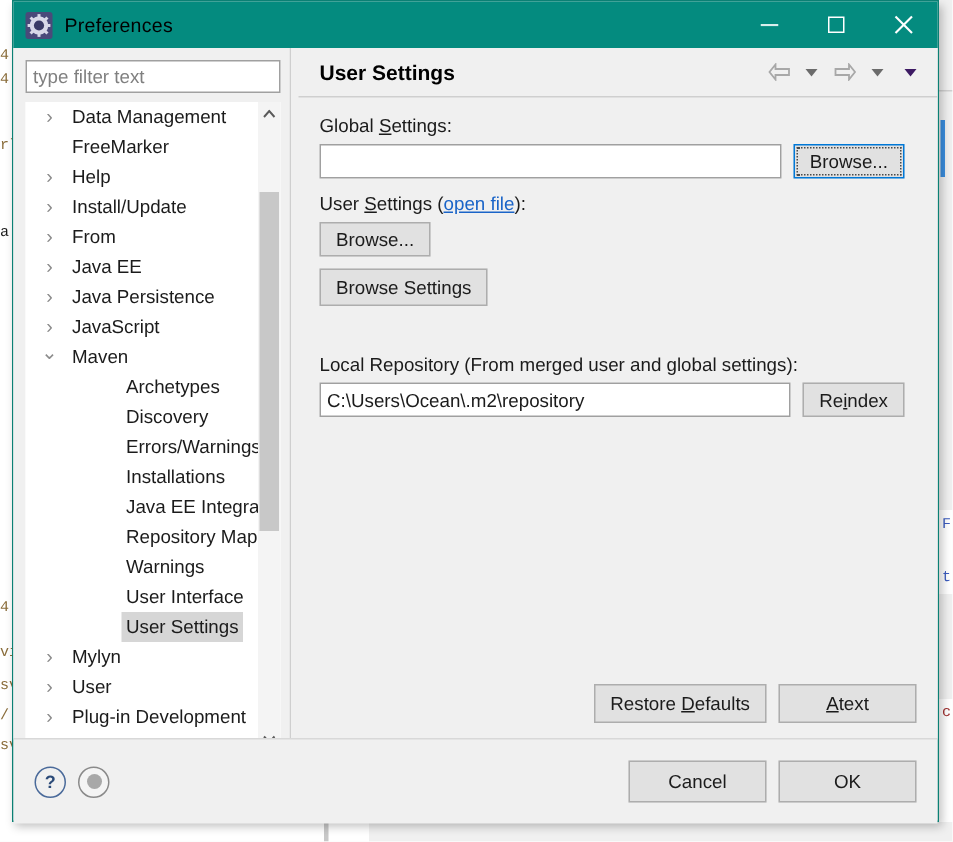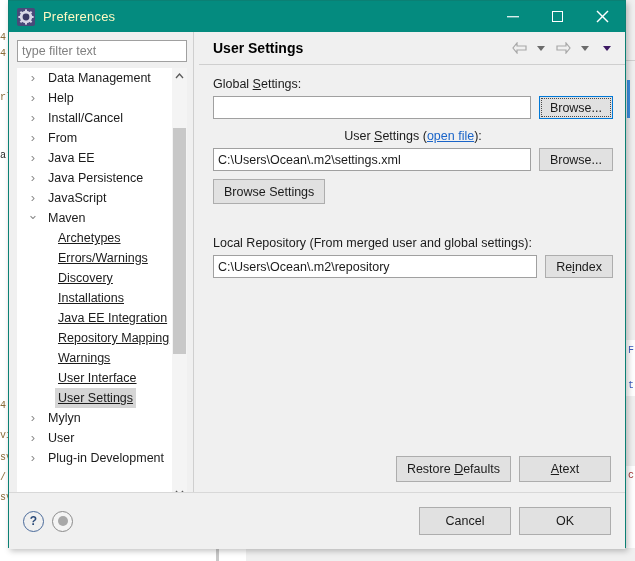--- a/index.html
+++ b/index.html
@@ -66,21 +66,21 @@
     height: 18px;
     margin-left: 8px;
     margin-right: 8px;
     background: #4a4a7a;
     border-radius: 2px;
     position: relative;
     flex: 0 0 auto;
   }
   .title-icon svg { position: absolute; left: 1px; top: 1px; }
   .title-text {
-    color: #fef9c3;
+    color: #000000;
     font-size: 13px;
     letter-spacing: 0.2px;
   }
   .win-btns {
     margin-left: auto;
     display: flex;
     height: 31px;
   }
   .win-btn {
     width: 45px;
@@ -162,21 +162,21 @@
     text-align: center;
     color: #8c8c8c;
     font-size: 10px;
   }
   .tree-row .lbl {
     position: absolute;
     left: 28px;
     top: 0;
     padding: 0 3px;
   }
-  .tree-row.child .lbl { left: 38px; text-decoration: underline; }
+  .tree-row.child .lbl { left: 64px; }
   .tree-row.selected .lbl {
     background: #d6d6d6;
   }
 
   
   .vsb {
     position: absolute;
     right: 0;
     top: 0;
     width: 15px;
@@ -280,21 +280,21 @@
   .caret {
     width: 0; height: 0;
     border-left: 4px solid transparent;
     border-right: 4px solid transparent;
     border-top: 5px solid #6b6b6b;
   }
   .caret.purple { border-top-color: #3d1a63; }
 
   .page-content {
     position: relative;
-    padding: 12px 12px 0 14px;
+    padding: 12px 22px 0 14px;
   }
   .fld-label {
     font-size: 12.5px;
     color: #1b1b1b;
     margin-bottom: 5px;
   }
   .fld-label .mn { text-decoration: underline; }
   .link {
     color: #1a64c8;
     text-decoration: underline;
@@ -474,26 +474,29 @@
       <div class="left-pane">
         <input class="filter-input" type="text" placeholder="type filter text" style="">
 
         <div class="tree-wrap">
           <div class="tree-scrollport" id="tree-port">
               <div class="tree-row">
                 <span class="twisty" style="font-size: 13px;">›</span>
                 <span class="lbl">Data Management</span>
               </div>
               <div class="tree-row">
+                <span class="lbl">FreeMarker</span>
+              </div>
+              <div class="tree-row">
                 <span class="twisty" style="font-size: 13px;">›</span>
                 <span class="lbl">Help</span>
               </div>
               <div class="tree-row">
                 <span class="twisty" style="font-size: 13px;">›</span>
-                <span class="lbl">Install/Cancel</span>
+                <span class="lbl">Install/Update</span>
               </div>
               <div class="tree-row">
                 <span class="twisty" style="font-size: 13px;">›</span>
                 <span class="lbl">From</span>
               </div>
               <div class="tree-row">
                 <span class="twisty" style="font-size: 13px;">›</span>
                 <span class="lbl">Java EE</span>
               </div>
               <div class="tree-row">
@@ -505,24 +508,24 @@
                 <span class="lbl">JavaScript</span>
               </div>
               <div class="tree-row">
                 <span class="twisty" style="font-size: 13px; line-height: 14px;">⌄</span>
                 <span class="lbl">Maven</span>
               </div>
               <div class="tree-row child">
                 <span class="lbl">Archetypes</span>
               </div>
               <div class="tree-row child">
+                <span class="lbl">Discovery</span>
+              </div>
+              <div class="tree-row child">
                 <span class="lbl">Errors/Warnings</span>
-              </div>
-              <div class="tree-row child">
-                <span class="lbl">Discovery</span>
               </div>
               <div class="tree-row child">
                 <span class="lbl">Installations</span>
               </div>
               <div class="tree-row child">
                 <span class="lbl">Java EE Integration</span>
               </div>
               <div class="tree-row child">
                 <span class="lbl">Repository Mapping</span>
               </div>
@@ -613,25 +616,24 @@
           
           <div class="fld-label">
             <span>Global </span><span class="mn">S</span><span>ettings:</span>
           </div>
           <div class="row">
             <input class="txt" type="text" value="" style="">
             <button class="btn btn-focus">Browse...</button>
           </div>
 
           
-          <div class="fld-label" style="margin-top:10px;text-align:center;">
+          <div class="fld-label" style="margin-top:10px;">
             <span>User </span><span class="mn">S</span><span>ettings (</span><span class="link">open file</span><span>):</span>
           </div>
           <div class="row">
-            <input class="txt" type="text" value="C:\Users\Ocean\.m2\settings.xml" style="">
             <button class="btn">Browse...</button>
           </div>
           <button class="btn btn-update">Browse Settings</button>
 
           <div class="spacer-lg"></div>
 
           
           <div class="fld-label">Local Repository (From merged user and global settings):</div>
           <div class="row">
             <input class="txt" type="text" value="C:\Users\Ocean\.m2\repository" style="">

